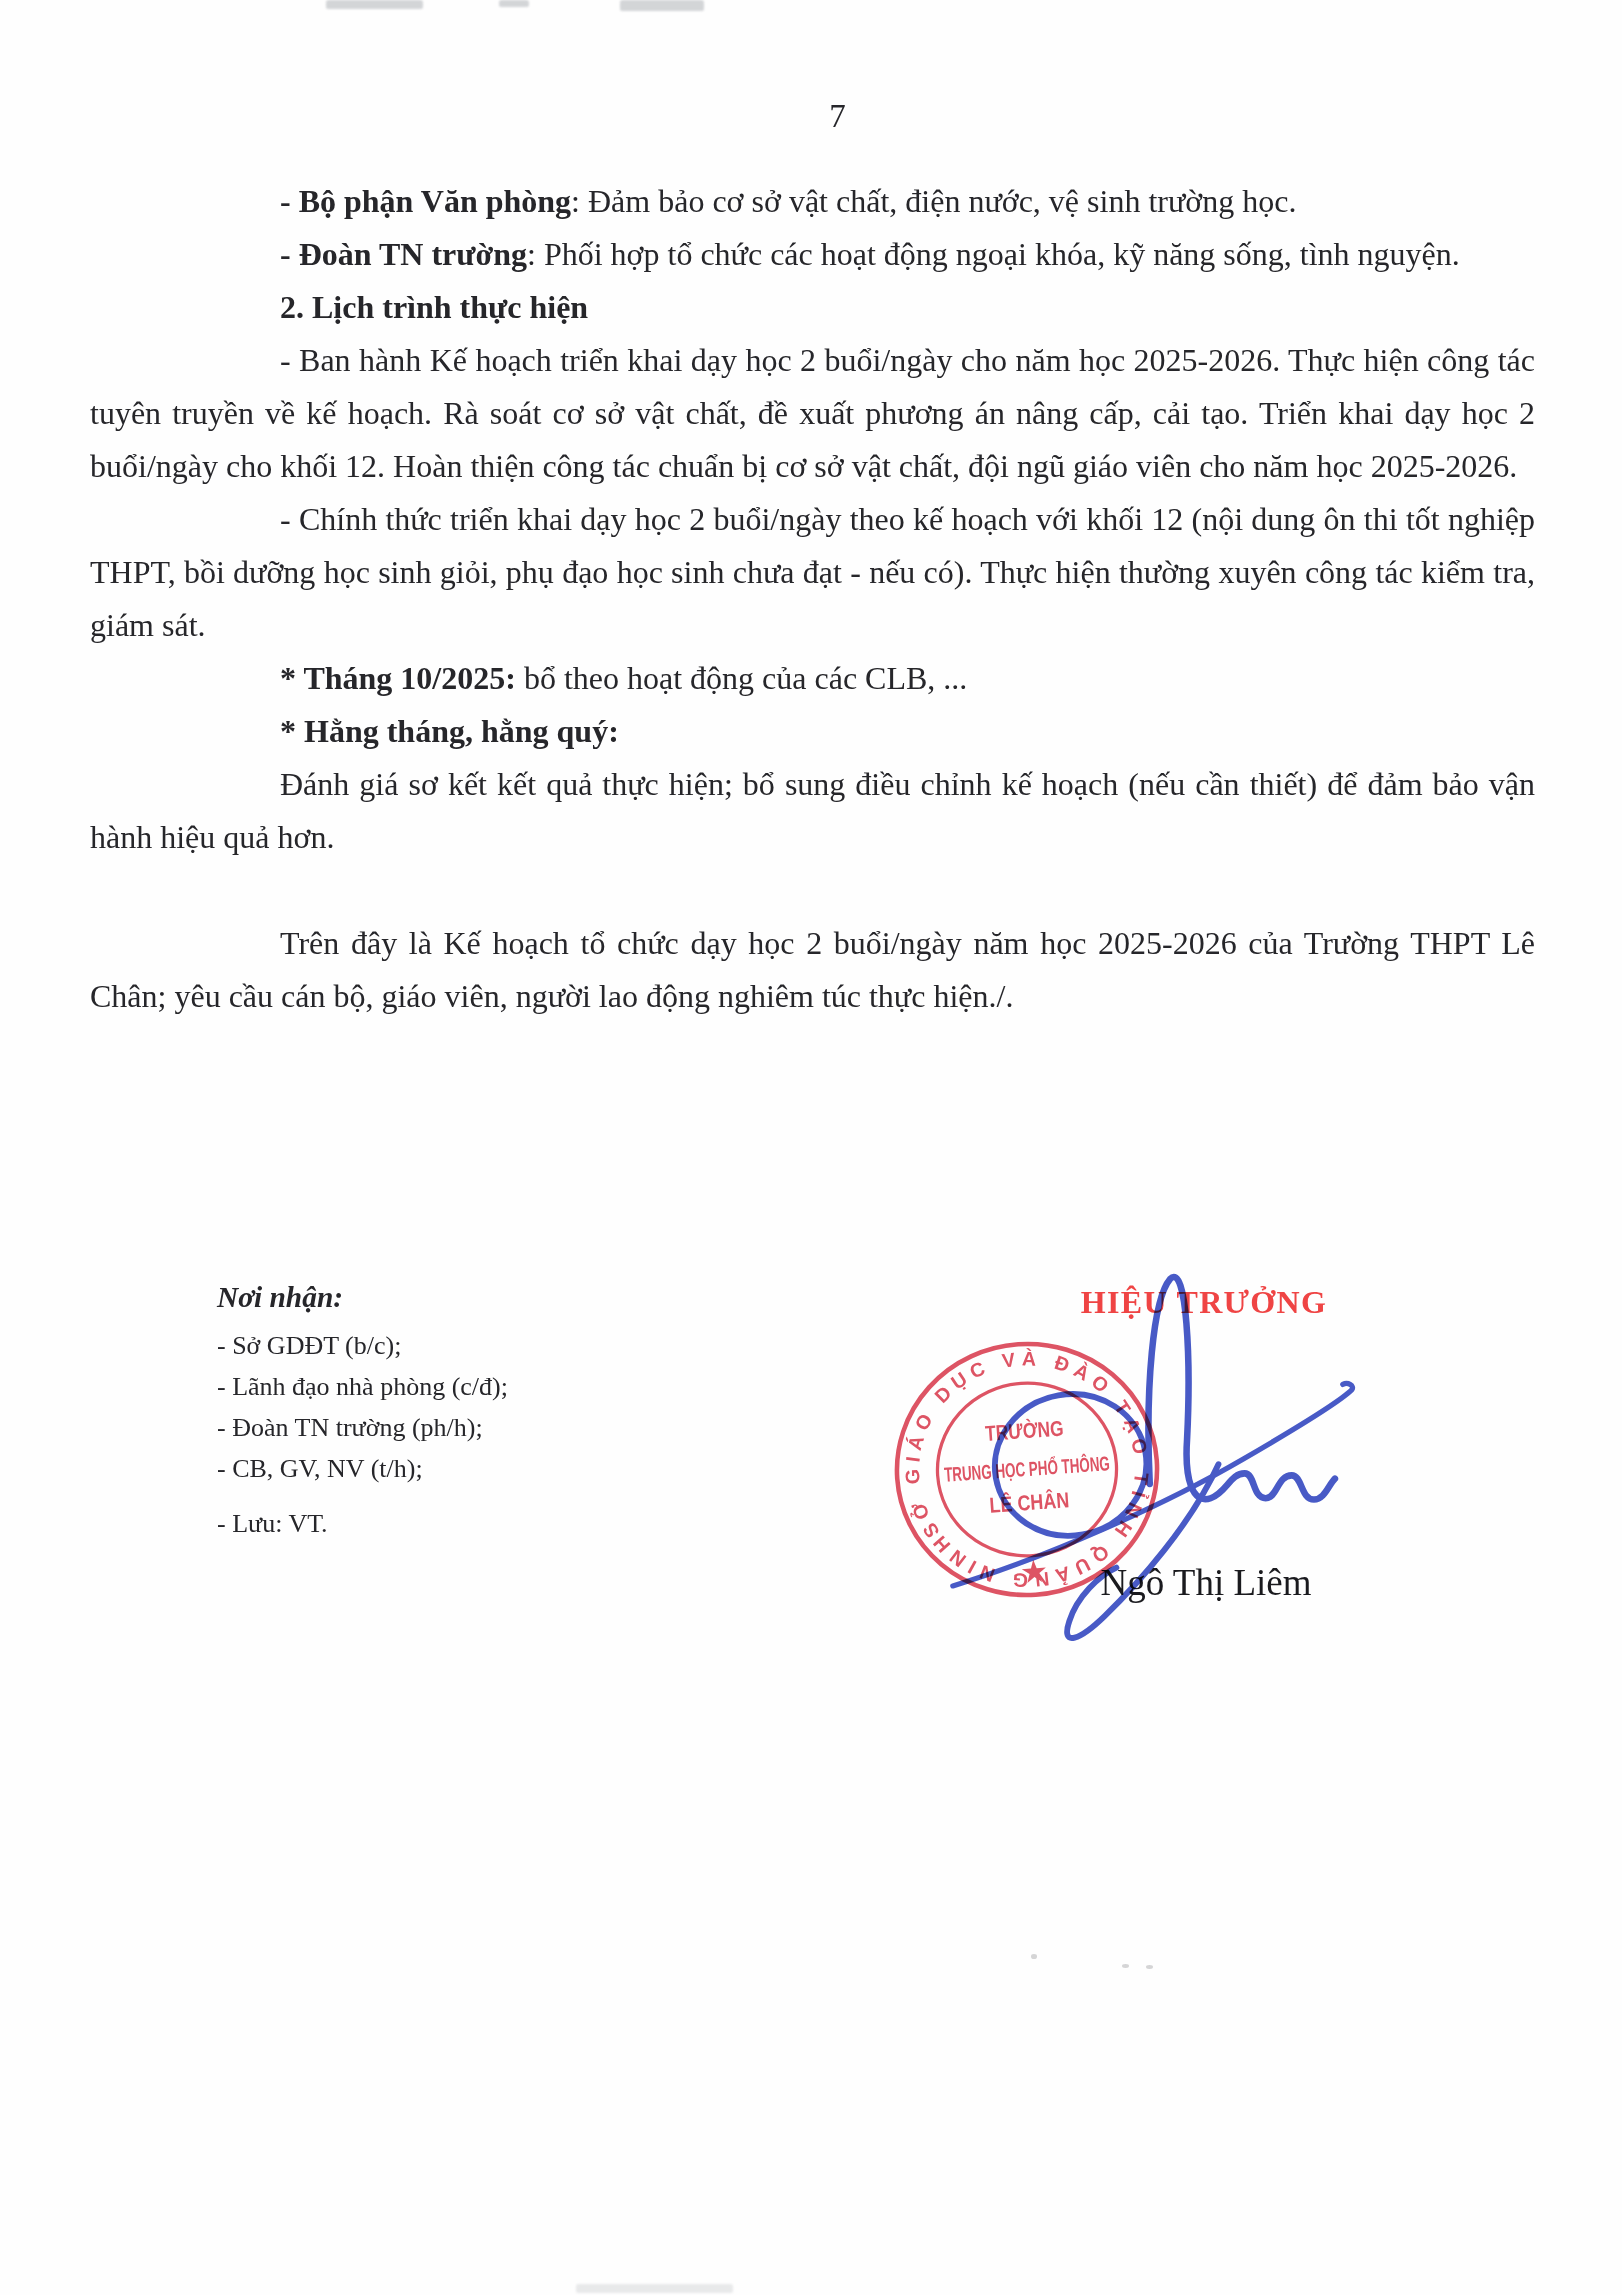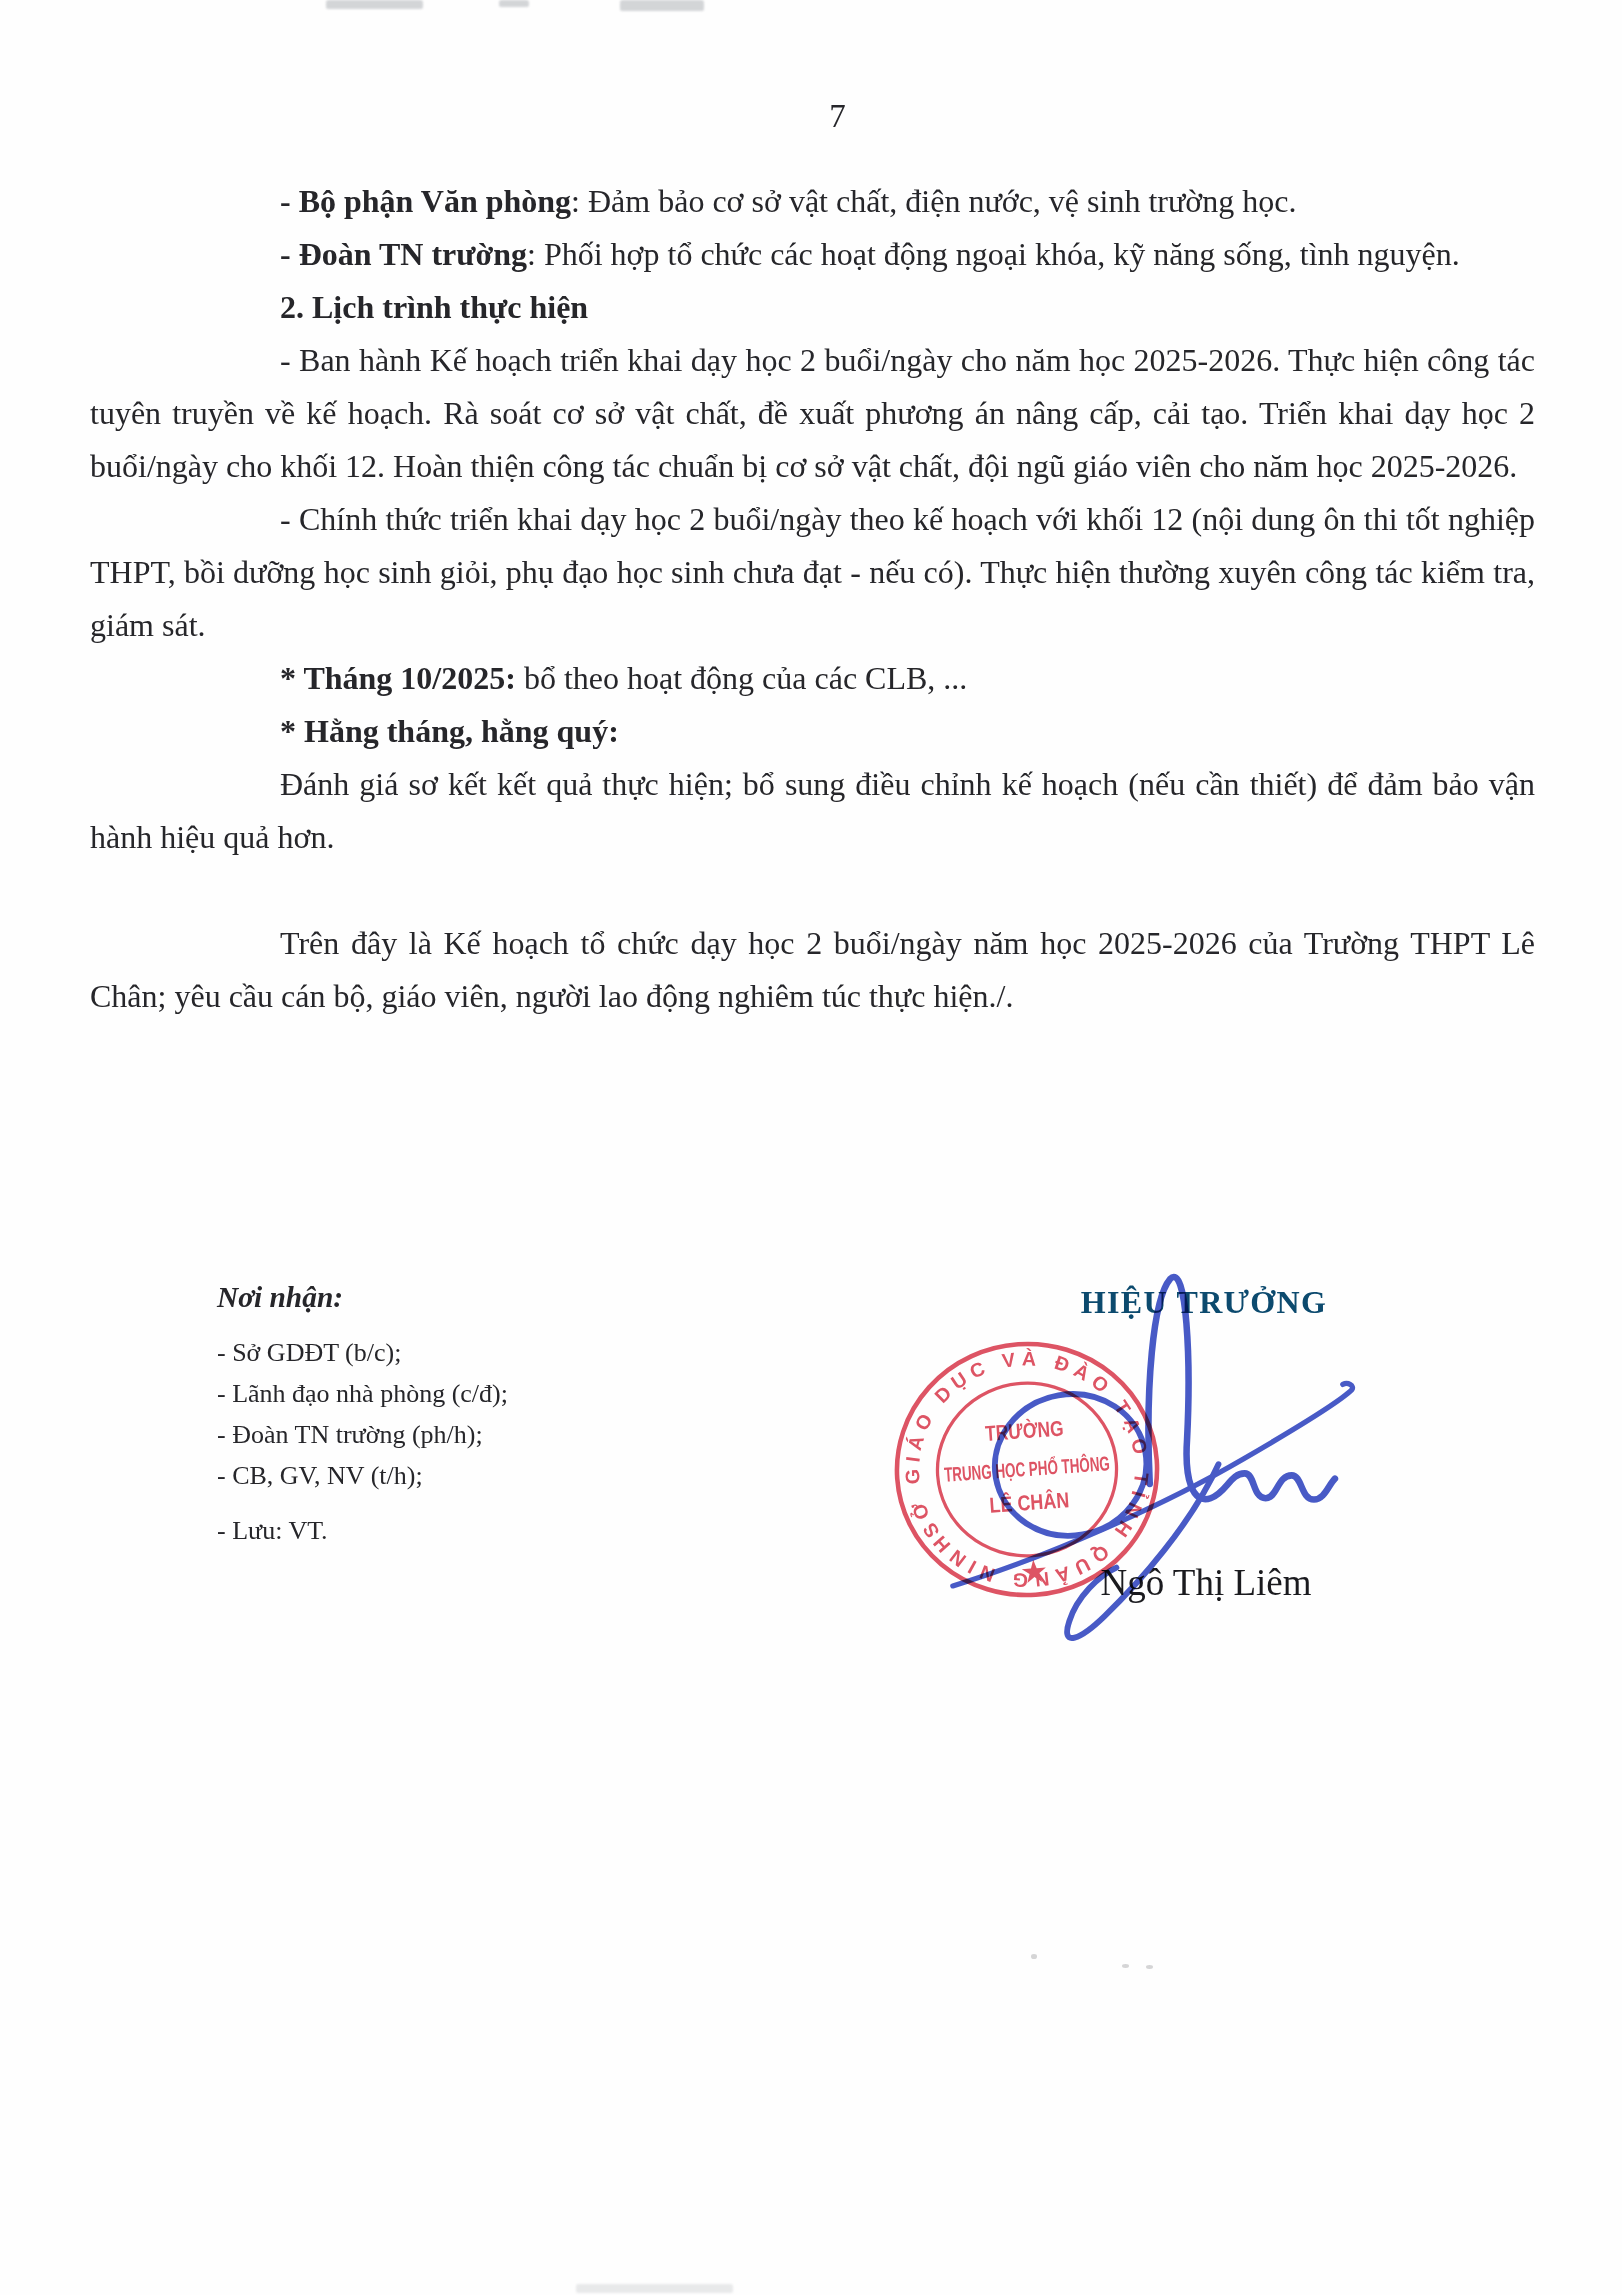--- a/index.html
+++ b/index.html
@@ -25,27 +25,27 @@
     text-align:justify;
   }
   .body-text p{margin:0;text-indent:190px;}
   .body-text p.gap{margin-top:53px;}
   .body-text strong{font-weight:bold;}
   
   .recipients{
     position:absolute;top:1277px;left:217px;width:497px;
     font-size:26px;line-height:41px;
   }
-  .recipients .label{font-size:29.4px;font-weight:bold;font-style:italic;margin-bottom:14px;}
+  .recipients .label{font-size:29.4px;font-weight:bold;font-style:italic;margin-bottom:7px;}
   .recipients .item{white-space:nowrap;}
   .recipients .item.last{margin-top:14.4px;}
   .signer-title{
     position:absolute;top:1284px;left:975px;width:458px;
     text-align:center;font-size:32px;font-weight:bold;
-    letter-spacing:1.3px;color:#0c4a6e;white-space:nowrap;
+    letter-spacing:1.3px;color:#ef4444;white-space:nowrap;
   }
   .signer-name{
     position:absolute;top:1561px;left:977px;width:458px;
     text-align:center;font-size:37px;font-weight:normal;
     color:#1a1a1e;white-space:nowrap;
   }
   .stamp{
     position:absolute;left:893px;top:1340px;width:268px;height:259px;
     transform:rotate(-4deg);
     mix-blend-mode:multiply;opacity:.92;

